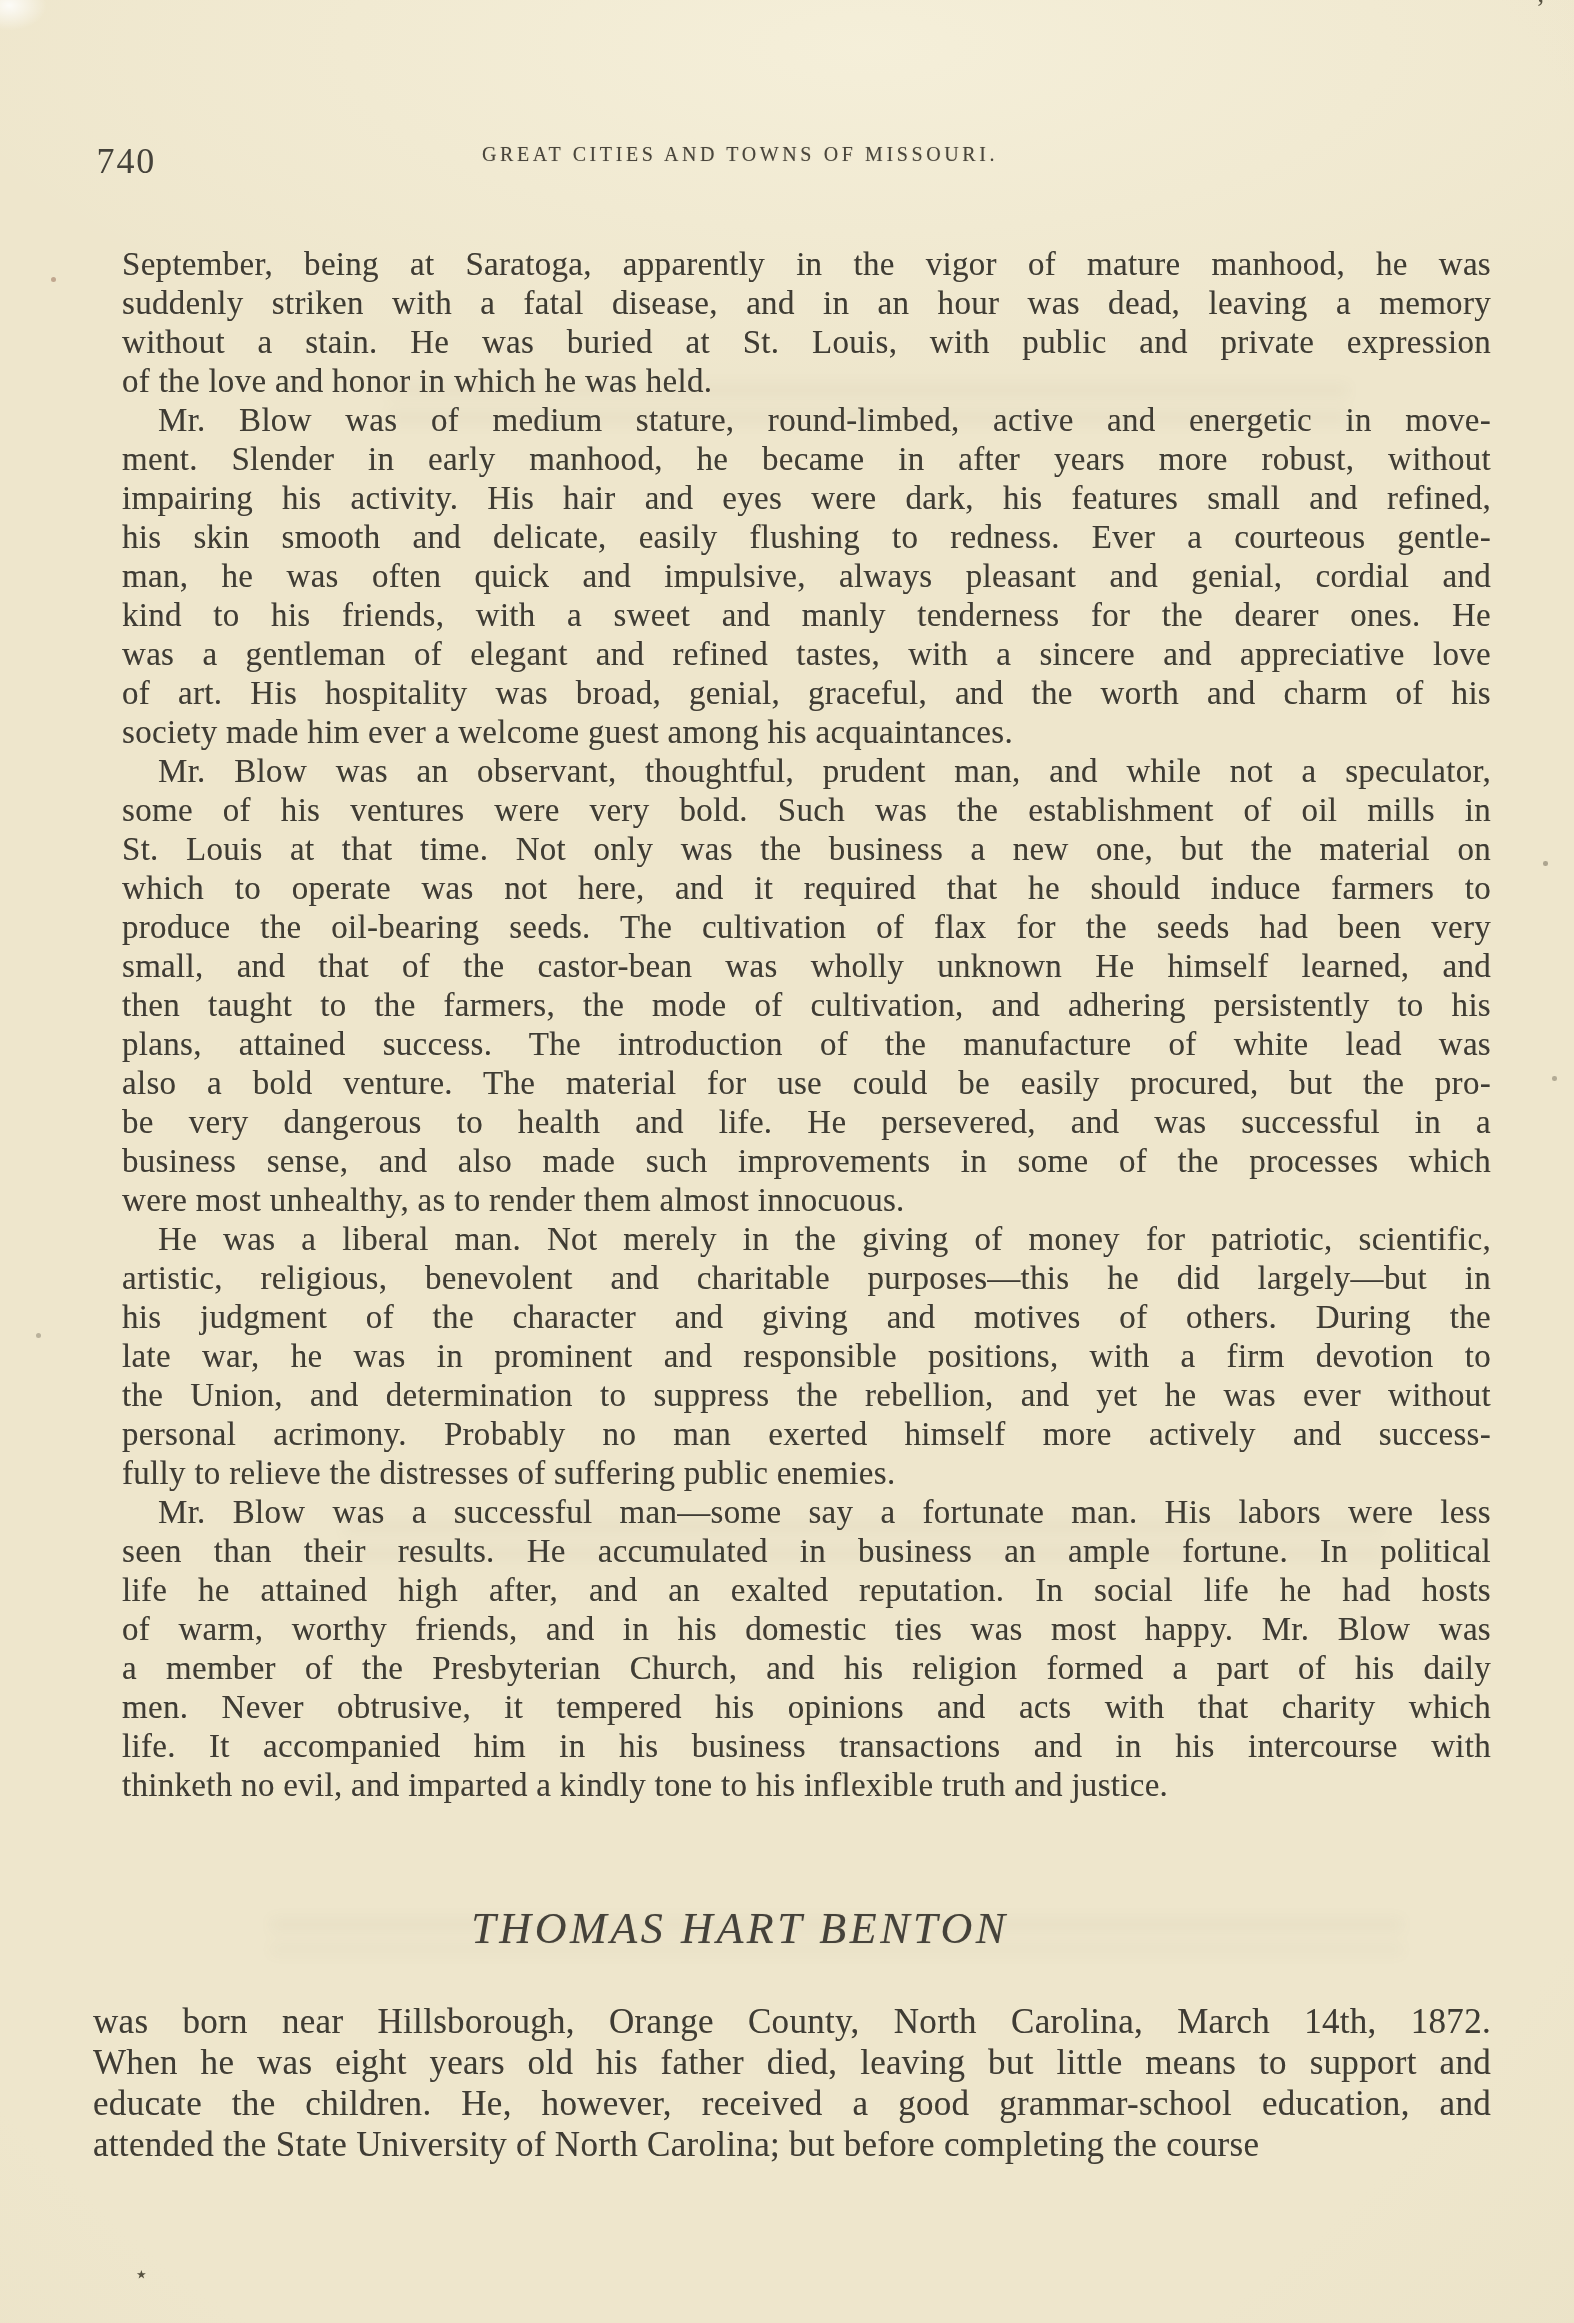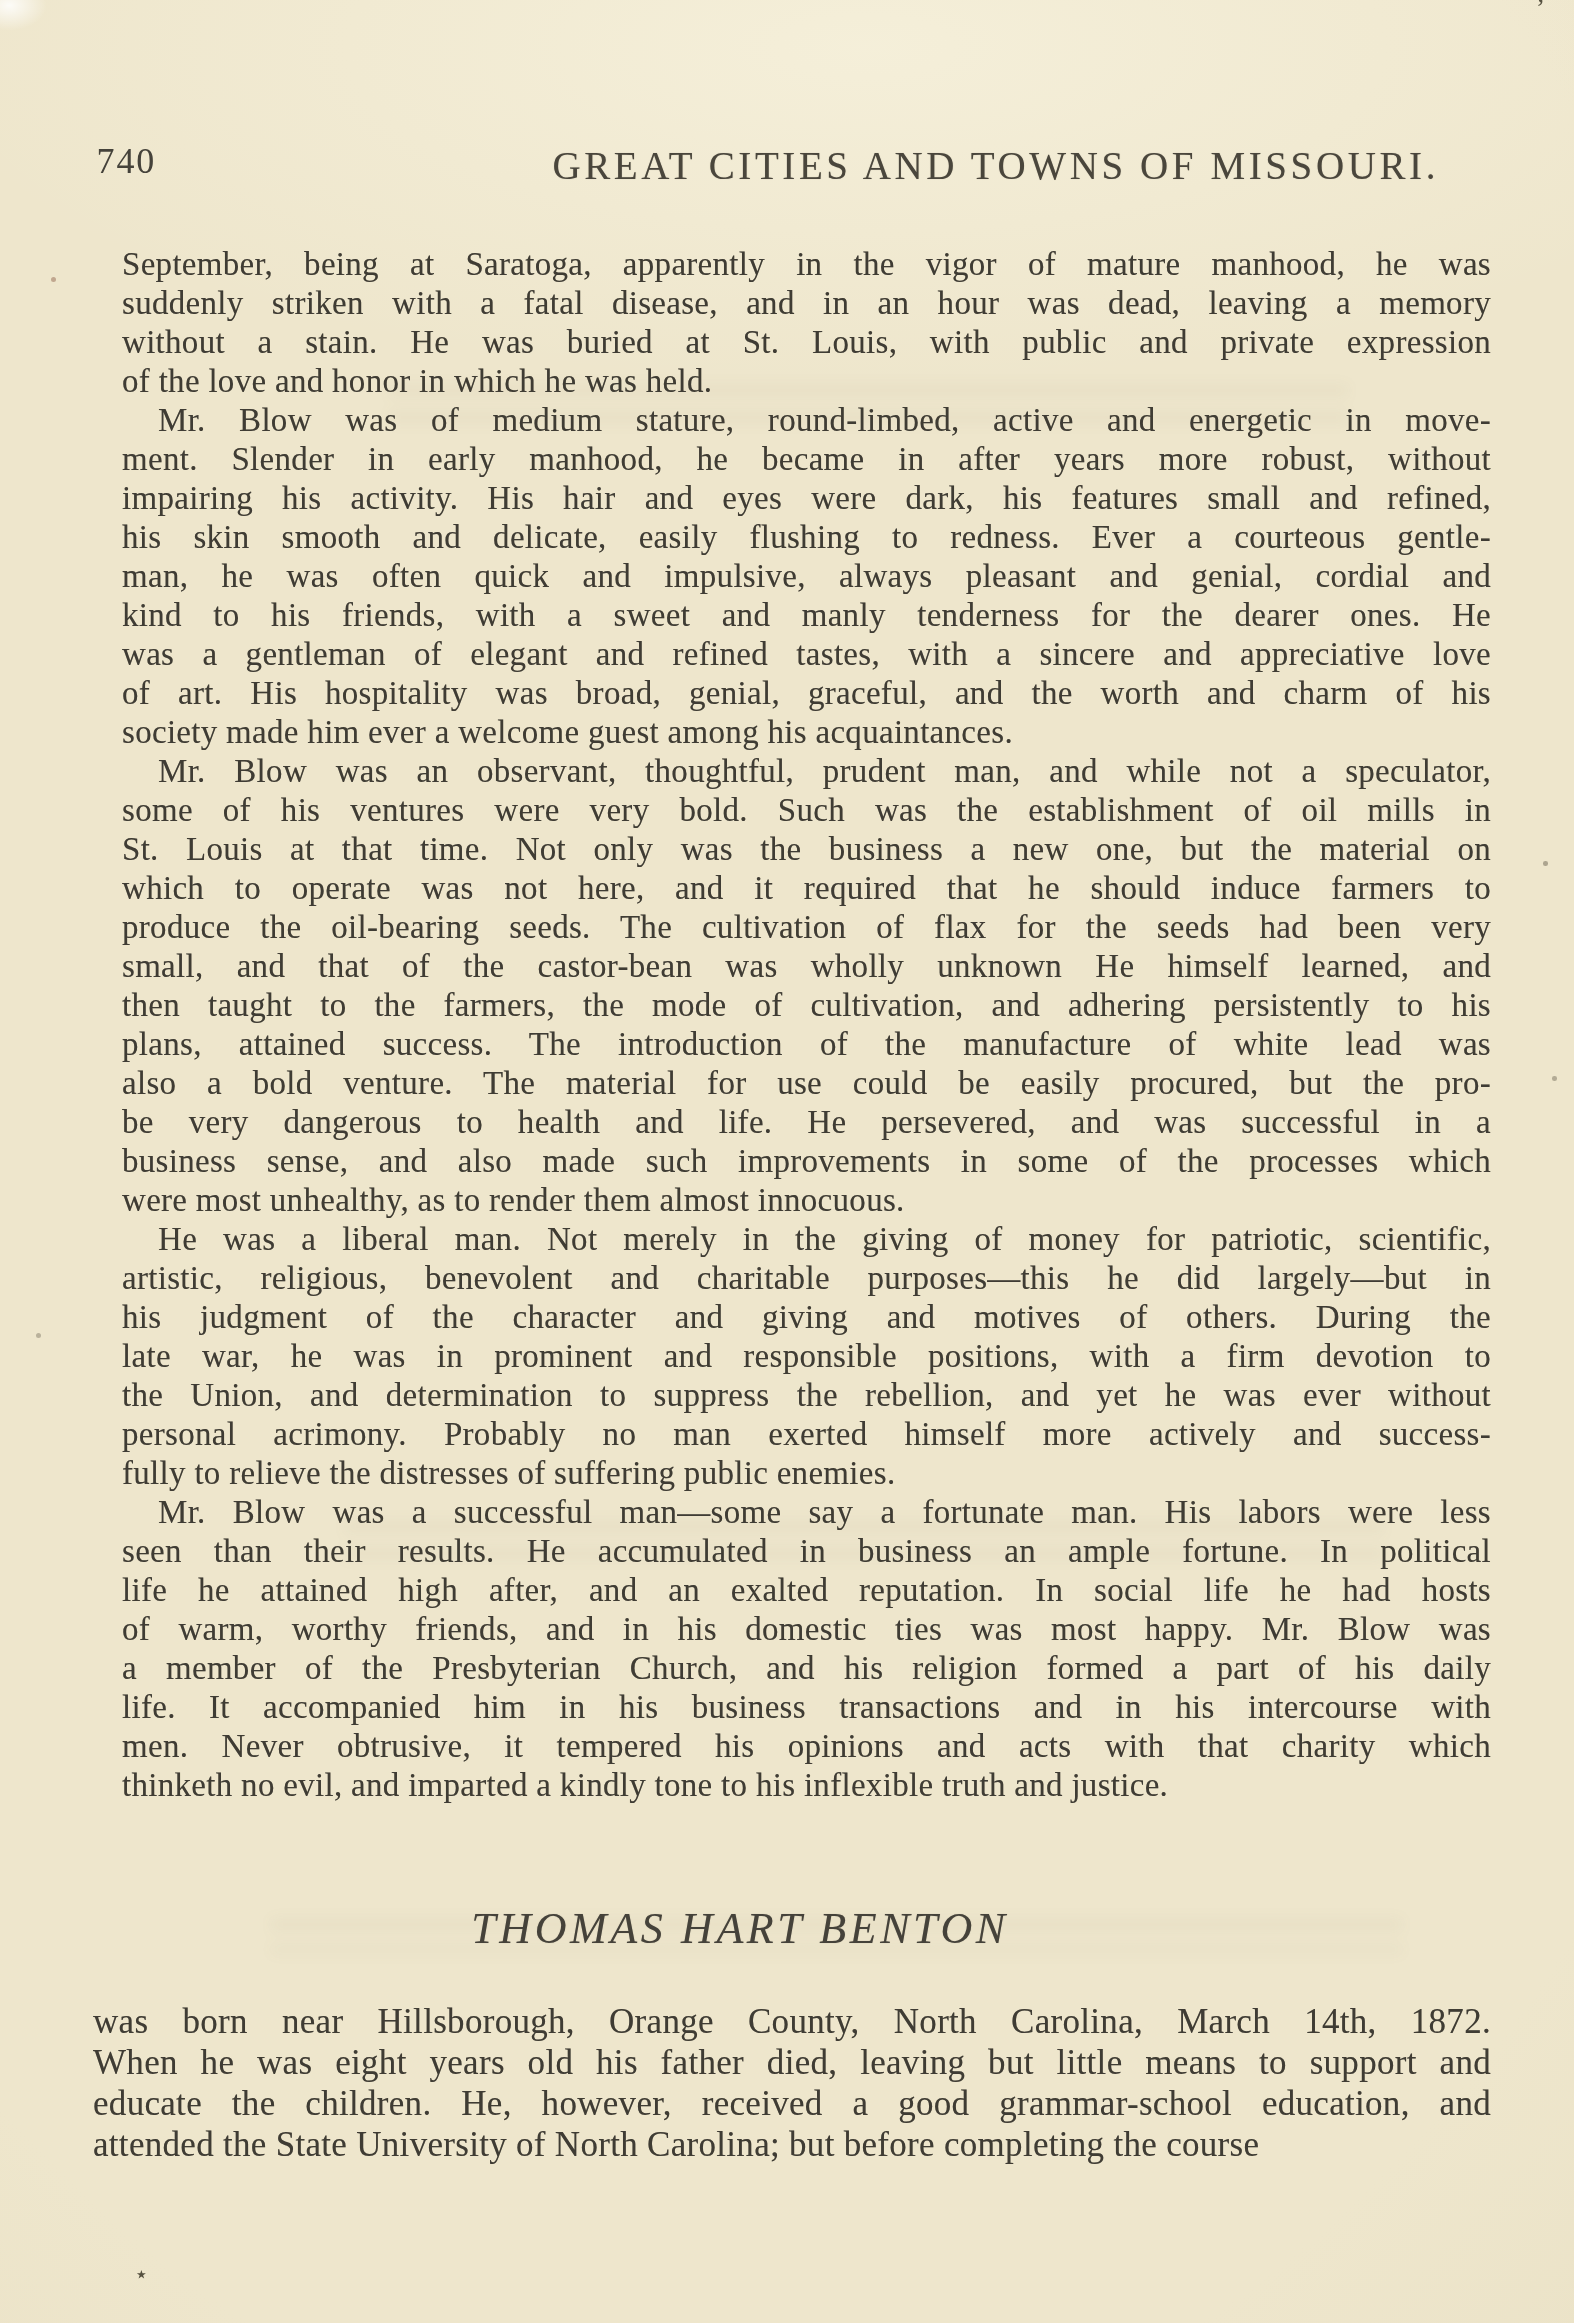--- a/index.html
+++ b/index.html
@@ -15,22 +15,22 @@
     font-family:"Liberation Serif","DejaVu Serif",serif;
     color:#3f3c34;
   }
   .content{position:absolute;left:93px;top:0;width:1398px;}
   .header-row{position:relative;margin-top:138px;height:49px;}
   .page-num{
     position:absolute;left:3.6px;top:1.8px;
     font-size:36px;letter-spacing:1.8px;color:#45423a;
   }
   .running-header{
-    text-align:right;transform:translateX(-52px);
-    font-size:39px;letter-spacing:3.6px;color:#4a463c;
+    text-align:center;transform:translateX(-52px);
+    font-size:20px;letter-spacing:3.6px;color:#4a463c;
     padding-top:5.4px;
     text-shadow:0 0 0.9px rgba(70,64,52,.35);
   }
   .body-text{margin-top:58px;font-size:33px;line-height:39px;letter-spacing:0.3px;margin-left:29px;}
   .para{margin:0;}
   .tline{
     text-align:justify;text-align-last:justify;
     white-space:normal;
     text-shadow:0 0 0.6px rgba(62,57,46,.35);
   }
@@ -117,22 +117,22 @@
           <div class="tline">the Union, and determination to suppress the rebellion, and yet he was ever without</div>
           <div class="tline">personal acrimony. Probably no man exerted himself more actively and success-</div>
           <div class="tline tlast">fully to relieve the distresses of suffering public enemies.</div>
         </div>
         <div class="para indent">
           <div class="tline">Mr. Blow was a successful man—some say a fortunate man. His labors were less</div>
           <div class="tline">seen than their results. He accumulated in business an ample fortune. In political</div>
           <div class="tline">life he attained high after, and an exalted reputation. In social life he had hosts</div>
           <div class="tline">of warm, worthy friends, and in his domestic ties was most happy. Mr. Blow was</div>
           <div class="tline">a member of the Presbyterian Church, and his religion formed a part of his daily</div>
+          <div class="tline">men. Never obtrusive, it tempered his opinions and acts with that charity which</div>
           <div class="tline">life. It accompanied him in his business transactions and in his intercourse with</div>
-          <div class="tline">men. Never obtrusive, it tempered his opinions and acts with that charity which</div>
           <div class="tline tlast">thinketh no evil, and imparted a kindly tone to his inflexible truth and justice.</div>
         </div>
       </div>
 
     <h2 class="section-heading">THOMAS HART BENTON</h2>
 
     <div class="benton-text" id="benton-text">
         <div class="para">
           <div class="tline">was born near Hillsborough, Orange County, North Carolina, March 14th, 1872.</div>
           <div class="tline">When he was eight years old his father died, leaving but little means to support and</div>

